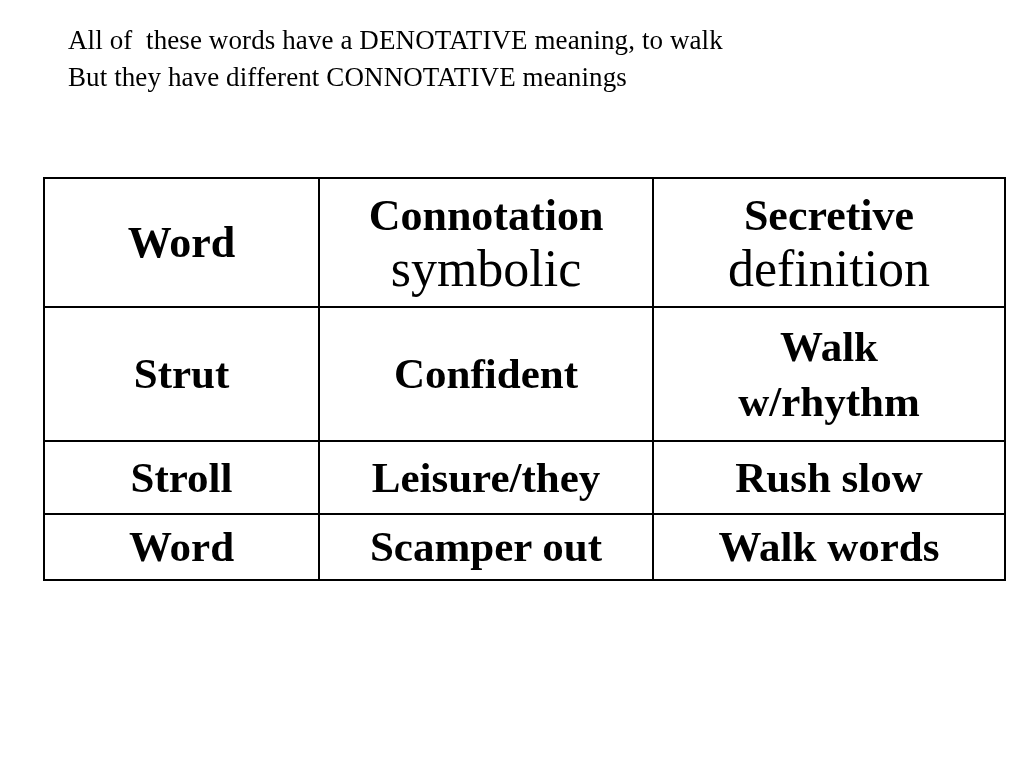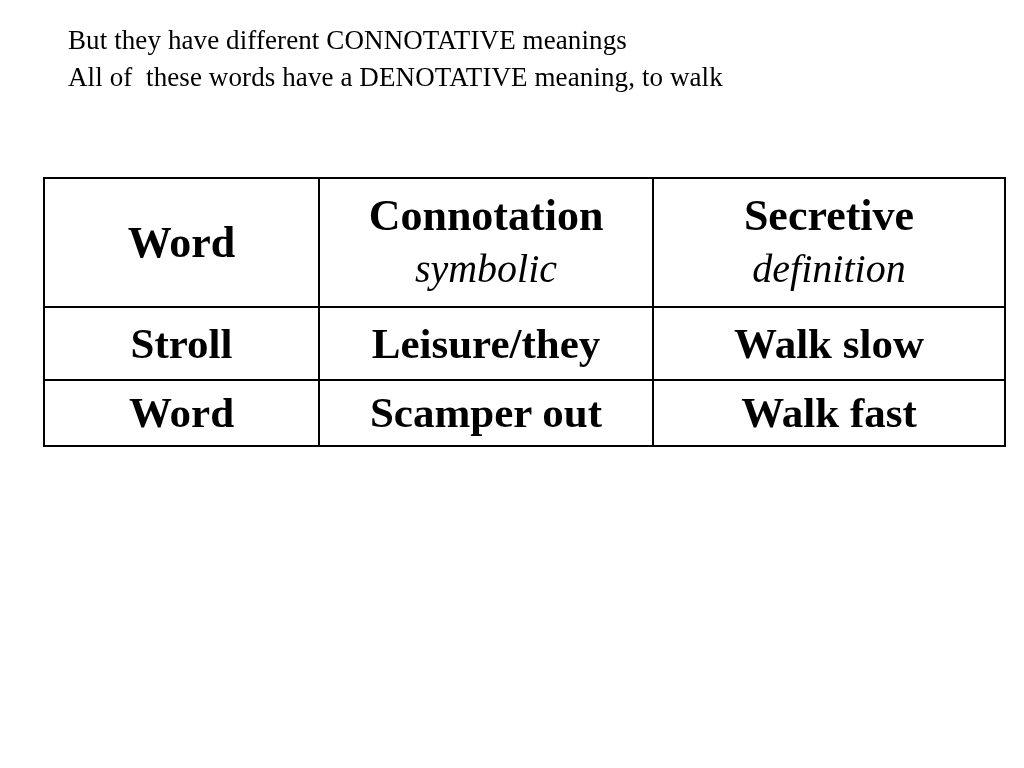--- a/index.html
+++ b/index.html
@@ -76,22 +76,21 @@
 
   .head-main {
     display: block;
     font-weight: bold;
     font-size: 44px;
     line-height: 52px;
   }
   .head-sub {
     display: block;
     font-weight: normal;
-    font-style: italic;
-    font-size: 40px;
+    font-size: 52px;
     line-height: 54px;
   }
 
   .cellline {
     display: block;
     line-height: 55px;
   }
 
   .red { color: #ec1111; }
   .black { color: #000000; }
@@ -100,53 +99,61 @@
     vertical-align: middle !important;
     padding-top: 0 !important;
   }
 </style>
 </head>
 <body>
 
 <div class="slide">
 
   <div class="heading">
+    <div class="heading-line">All of  these words have a DENOTATIVE meaning, to walk</div>
     <div class="heading-line">But they have different CONNOTATIVE meanings</div>
-    <div class="heading-line">All of  these words have a DENOTATIVE meaning, to walk</div>
   </div>
 
   <div class="table-wrap">
     <table class="ctable">
       <tbody>
 
         <tr class="row-head">
           <td class="col-word">
             <span class="head-main">Word</span>
           </td>
           <td class="col-conn">
             <span class="head-main">Connotation</span>
             <span class="head-sub">symbolic</span>
           </td>
           <td class="col-denot">
             <span class="head-main">Secretive</span>
             <span class="head-sub">definition</span>
           </td>
         </tr>
 
+        <tr class="row-strut">
+          <td class="col-word red">Strut</td>
+          <td class="col-conn red">Confident</td>
+          <td class="col-denot black tall-cell">
+            <span class="cellline">Walk</span>
+            <span class="cellline">w/rhythm</span>
+          </td>
+        </tr>
 
 
         <tr class="row-stroll">
           <td class="col-word black">Stroll</td>
           <td class="col-conn black">Leisure/they</td>
-          <td class="col-denot black">Walk slow</td>
+          <td class="col-denot black">Rush slow</td>
         </tr>
 
         <tr class="row-rush">
           <td class="col-word black">Word</td>
           <td class="col-conn black">Scamper out</td>
-          <td class="col-denot black">Walk fast</td>
+          <td class="col-denot black">Walk words</td>
         </tr>
 
       </tbody>
     </table>
   </div>
 
 </div>
 
 </body></html>

